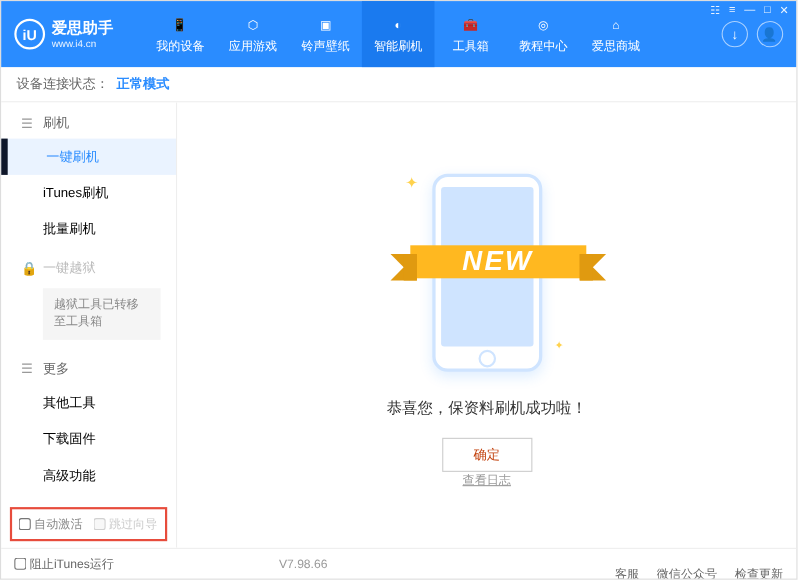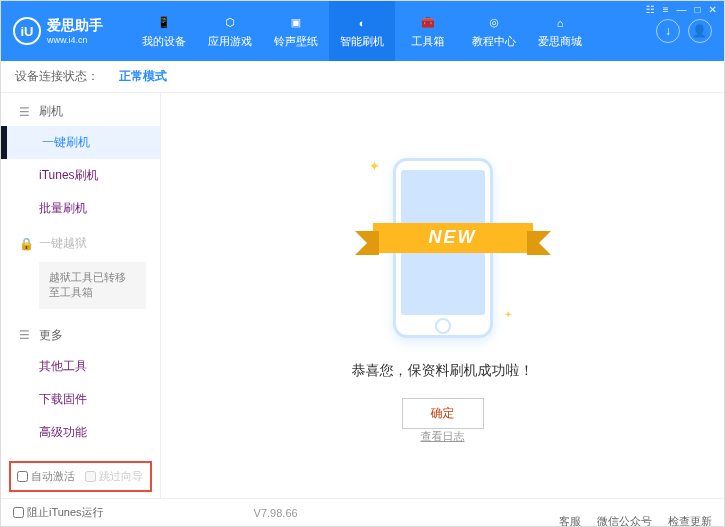--- a/index.html
+++ b/index.html
@@ -14,41 +14,41 @@
 .nav { display: flex; margin-left: 28px; height: 100%; }
 .nav-item { width: 66px; display: flex; flex-direction: column; align-items: center; justify-content: center; font-size: 11px; cursor: pointer; gap: 2px; }
 .nav-item.active { background: #1a7aef; }
 .nav-icon { width: 18px; height: 18px; display: flex; align-items: center; justify-content: center; }
 .header-right { margin-left: auto; display: flex; align-items: center; gap: 8px; }
 .hr-btn { width: 24px; height: 24px; border: 1px solid rgba(255,255,255,0.6); border-radius: 50%; display: flex; align-items: center; justify-content: center; cursor: pointer; font-size: 12px; }
 .win-ctrls { position: absolute; top: 4px; right: 8px; display: flex; gap: 8px; color: #fff; font-size: 10px; }
 .win-btn { cursor: pointer; opacity: 0.9; }
 
 .status-bar { height: 32px; border-bottom: 1px solid #eee; display: flex; align-items: center; padding: 0 14px; font-size: 12px; color: #666; }
-.status-val { color: #2a8cff; font-weight: bold; margin-left: 20px; }
+.status-val { color: #2a8cff; font-weight: bold; margin-left: 7px; }
 
 .body { flex: 1; display: flex; overflow: hidden; }
 .sidebar { width: 160px; border-right: 1px solid #eee; display: flex; flex-direction: column; font-size: 12px; }
 .side-sec { padding: 10px 14px 6px 18px; color: #666; display: flex; align-items: center; gap: 6px; }
 .side-sec .sec-icon { color: #999; font-size: 12px; width: 14px; }
-.side-item { padding: 8px 14px 8px 38px; color: #701a75; cursor: pointer; }
+.side-item { padding: 8px 14px 8px 38px; color: #000000; cursor: pointer; }
 .side-item.active { background: #eaf3ff; color: #2a8cff; border-left: 6px solid #0f172a; padding-left: 35px; }
 .side-note { background: #f5f5f5; color: #888; padding: 8px 10px; margin: 4px 14px 8px 38px; font-size: 11px; line-height: 1.4; }
 .side-bottom { margin-top: auto; }
 .checks { border: 2px solid #e74c3c; margin: 6px 8px; padding: 6px 6px; display: flex; gap: 10px; font-size: 11px; color: #888; }
 .chk { display: flex; align-items: center; gap: 3px; cursor: pointer; }
 .chk input { width: 11px; height: 11px; }
 .chk.disabled { color: #ccc; }
 
 .main { flex: 1; display: flex; flex-direction: column; align-items: center; justify-content: center; padding: 20px; }
 .phone-illust { width: 120px; height: 200px; position: relative; margin-bottom: 14px; }
 .phone-body { width: 100px; height: 180px; background: #fff; border: 3px solid #cfe4ff; border-radius: 14px; position: absolute; left: 10px; top: 10px; box-shadow: 0 4px 12px rgba(42,140,255,0.15); }
 .phone-screen { position: absolute; left: 18px; top: 22px; width: 84px; height: 145px; background: #cfe4ff; border-radius: 3px; }
 .phone-home { position: absolute; left: 52px; bottom: 14px; width: 16px; height: 16px; border: 2px solid #cfe4ff; border-radius: 50%; }
-.new-ribbon { position: absolute; left: -10px; top: 75px; width: 160px; height: 30px; background: #ffb820; display: flex; align-items: center; justify-content: center; color: #fff; font-weight: 900; font-size: 18px; letter-spacing: 2px; font-style: italic; }
+.new-ribbon { position: absolute; left: -10px; top: 75px; width: 160px; height: 30px; background: #ffb820; display: flex; align-items: center; justify-content: center; color: #fff; font-weight: 900; font-size: 25px; letter-spacing: 2px; font-style: italic; }
 .new-ribbon::before, .new-ribbon::after { content: ""; position: absolute; top: 8px; border: 12px solid #e09a10; }
 .new-ribbon::before { left: -18px; border-left-color: transparent; }
 .new-ribbon::after { right: -18px; border-right-color: transparent; }
 .star { position: absolute; color: #ffd24d; }
 .star1 { left: -14px; top: 10px; font-size: 14px; }
 .star2 { right: -10px; bottom: 28px; font-size: 10px; }
 .msg { font-size: 14px; color: #333; margin-bottom: 18px; }
 .ok-btn { padding: 6px 28px; border: 1px solid #ccc; background: #fff; font-size: 12px; cursor: pointer; color: #c2410c; }
 .log-link { margin-top: 0; font-size: 11px; color: #999; cursor: pointer; text-decoration: underline; }
 

